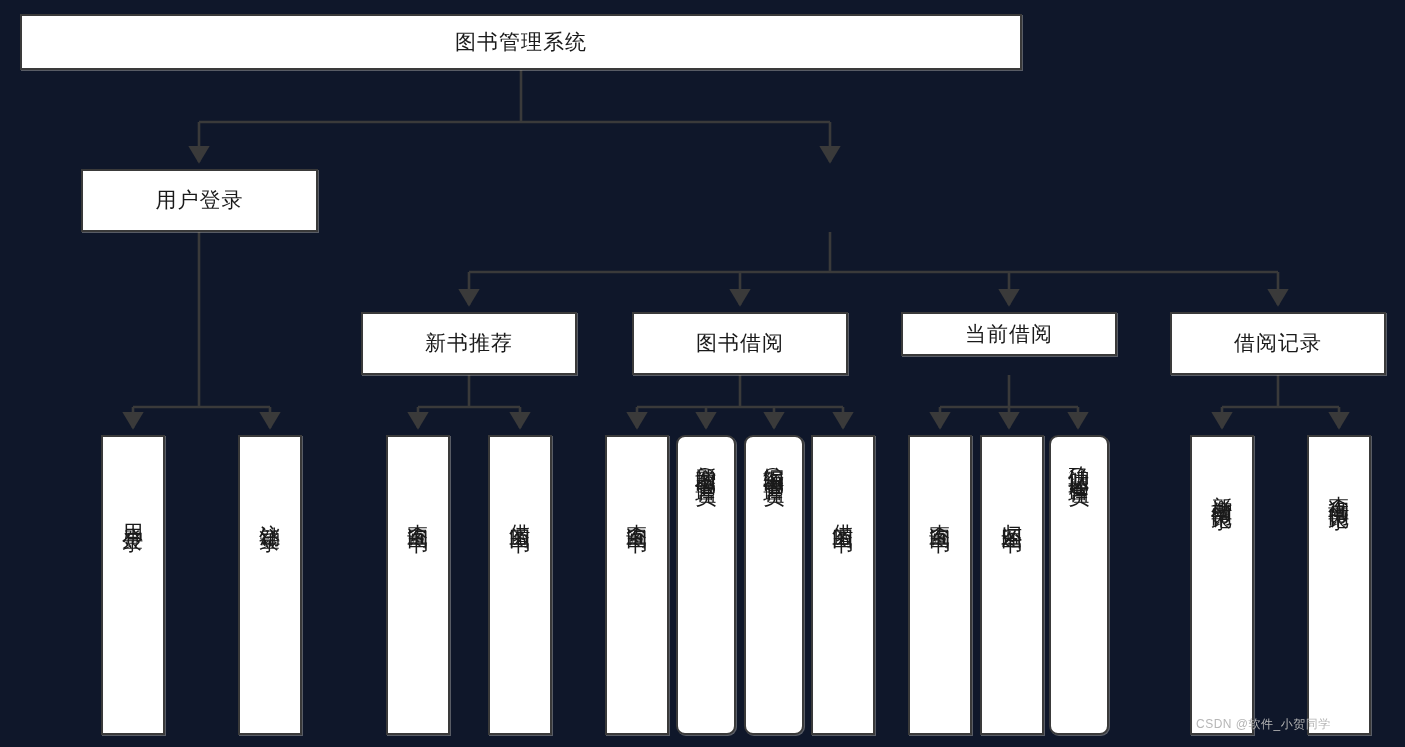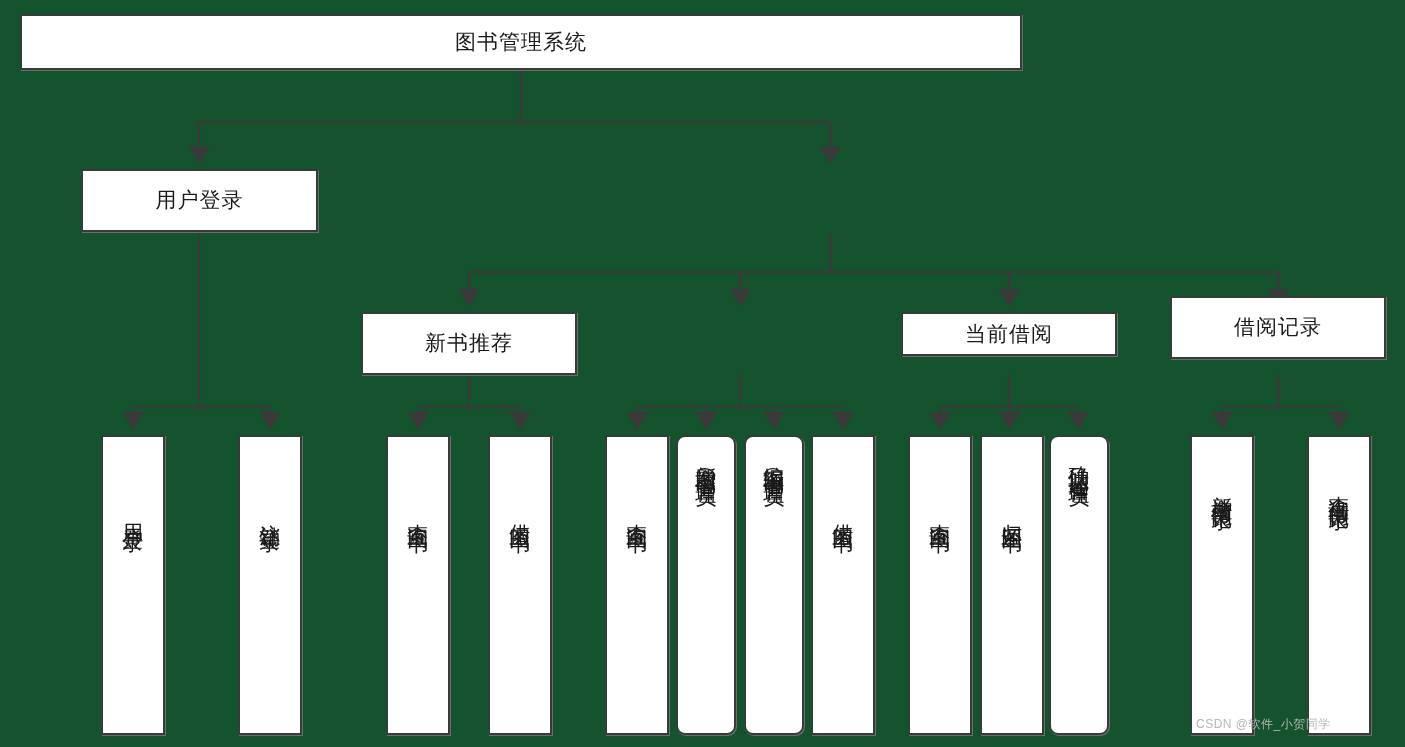--- a/index.html
+++ b/index.html
@@ -7,21 +7,21 @@
     padding: 0;
     background: #ffffff;
   }
   body {
     font-family: "Liberation Sans", "DejaVu Sans", sans-serif;
   }
   #canvas {
     position: relative;
     width: 1405px;
     height: 747px;
-    background: #14532d;
+    background: #0f172a;
     overflow: hidden;
   }
   svg.wires {
     position: absolute;
     left: 0;
     top: 0;
     width: 1405px;
     height: 747px;
     pointer-events: none;
   }
@@ -125,24 +125,27 @@
     <span class="label">图书管理系统</span>
   </div>
 
   <div class="node" style="left:81px; top:169px; width:237px; height:63px;">
     <span class="label">用户登录</span>
   </div>
 
   <div class="node" style="left:361px; top:312px; width:216px; height:63px;">
     <span class="label">新书推荐</span>
   </div>
+  <div class="node" style="left:632px; top:312px; width:216px; height:63px;">
+    <span class="label">图书借阅</span>
+  </div>
   <div class="node" style="left:901px; top:312px; width:216px; height:44px;">
     <span class="label">当前借阅</span>
   </div>
-  <div class="node" style="left:1170px; top:296px; width:216px; height:63px;">
+  <div class="node" style="left:1170px; top:312px; width:216px; height:63px;">
     <span class="label">借阅记录</span>
   </div>
 
   <div class="node vert" style="left:101px; top:435px; width:64px; height:300px; padding-top:70px;">
     <span class="label">用户登录</span>
   </div>
   <div class="node vert" style="left:238px; top:435px; width:64px; height:300px; padding-top:70px;">
     <span class="label">注销登录</span>
   </div>
 

